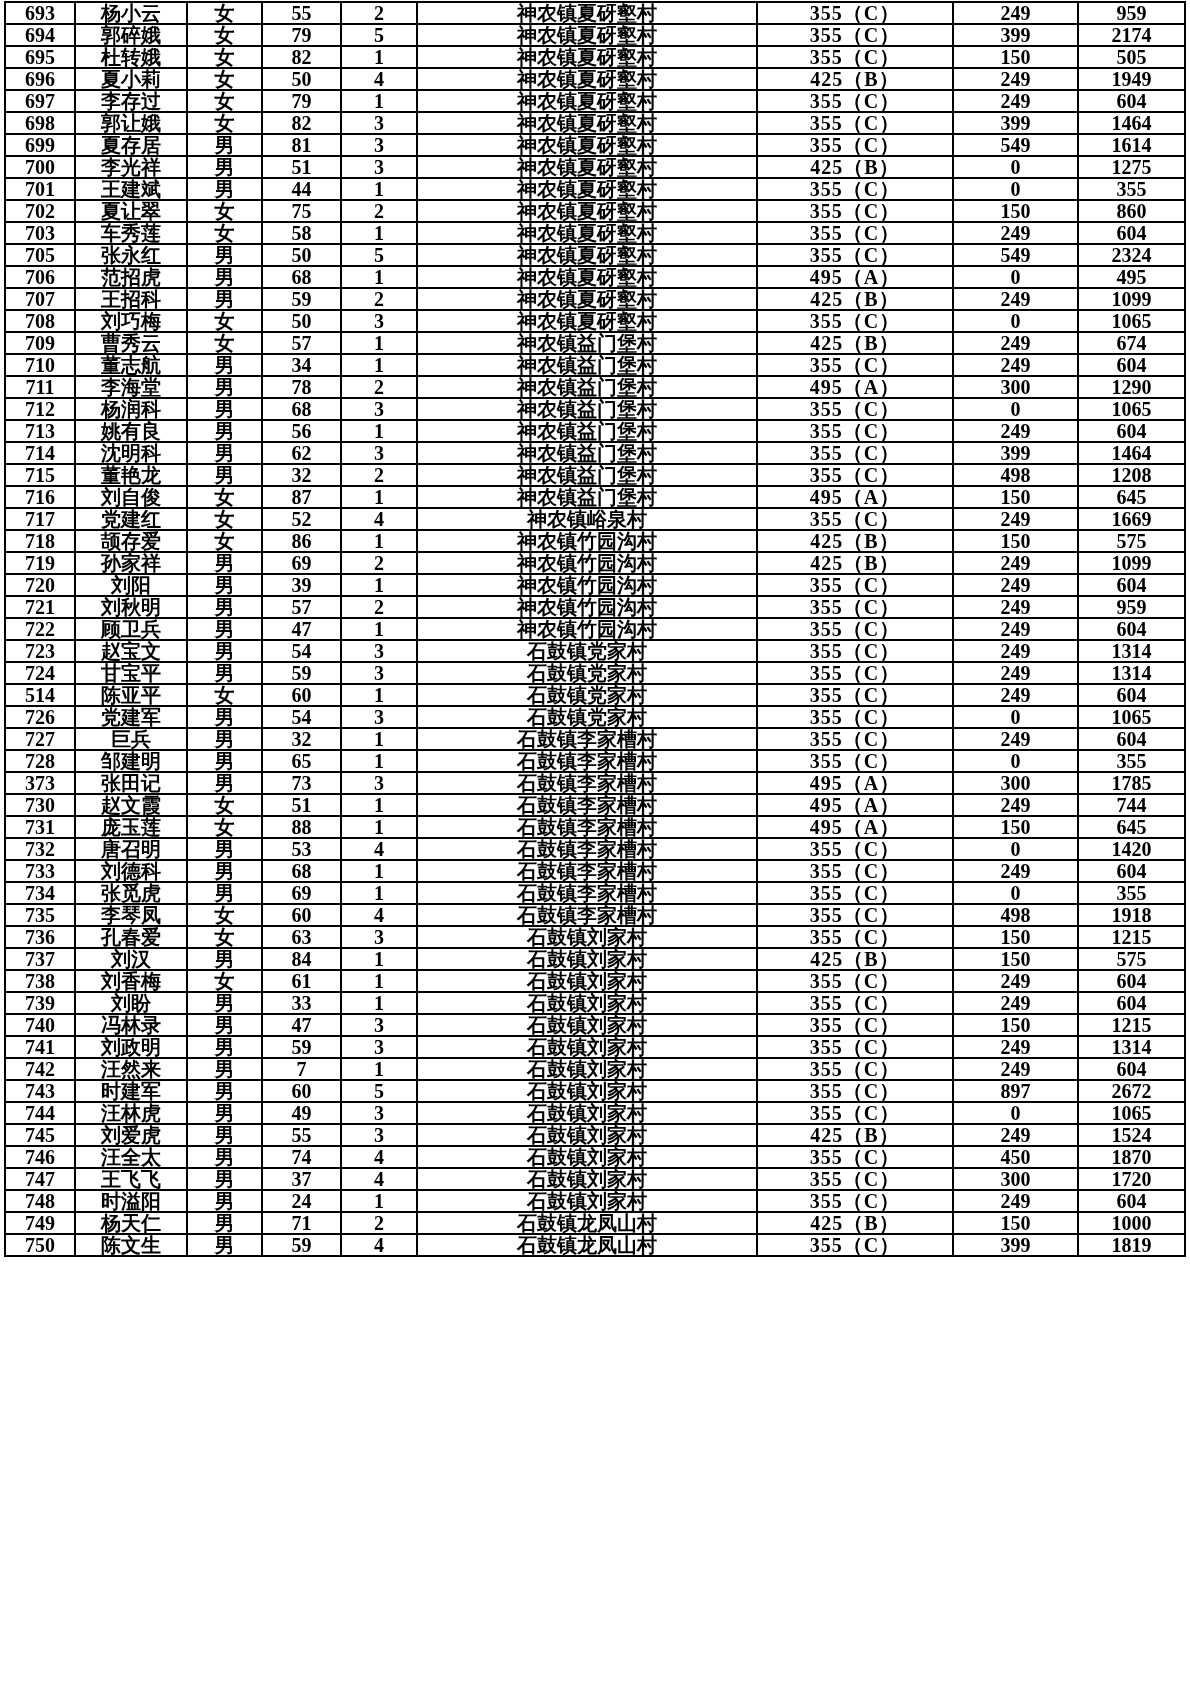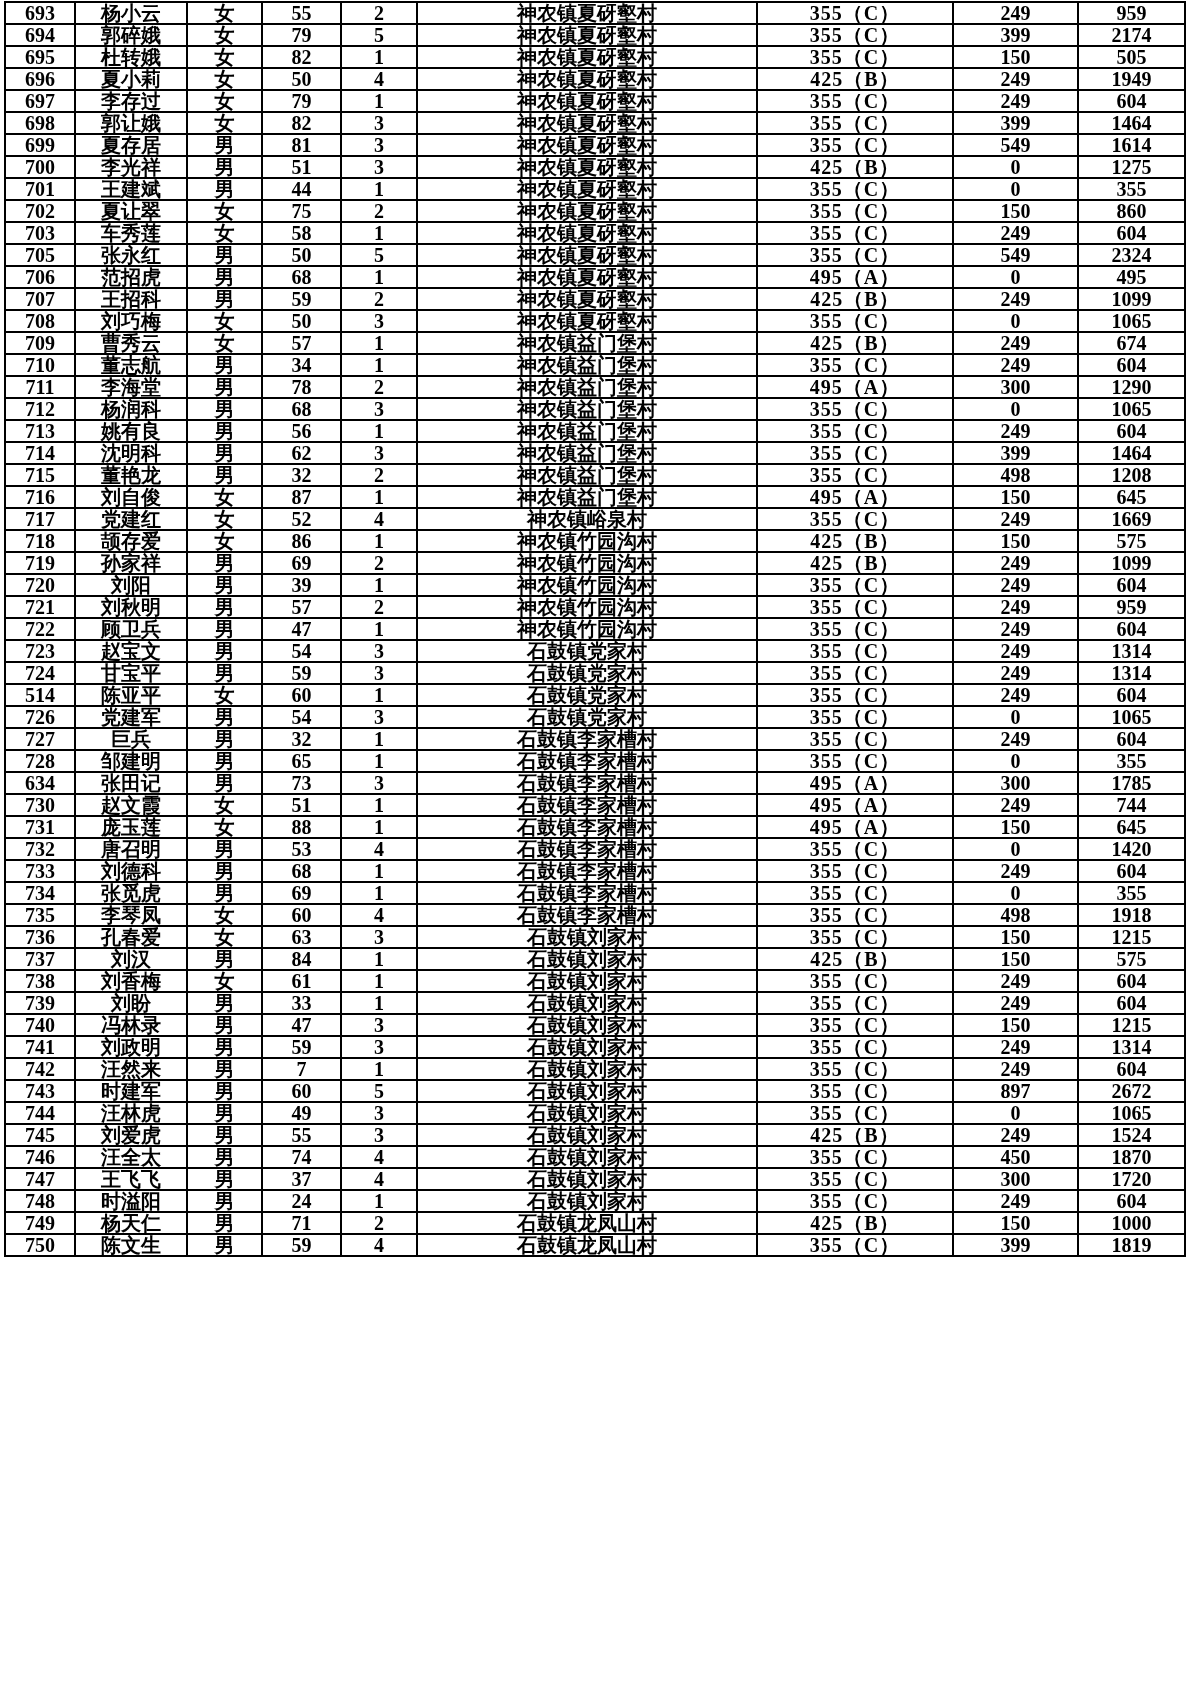--- a/index.html
+++ b/index.html
@@ -439,21 +439,21 @@
         <td class="c1">邹建明</td>
         <td class="c2">男</td>
         <td class="c3">65</td>
         <td class="c4">1</td>
         <td class="c5">石鼓镇李家槽村</td>
         <td class="c6">355（C）</td>
         <td class="c7">0</td>
         <td class="c8">355</td>
       </tr>
       <tr>
-        <td class="c0">634</td>
+        <td class="c0">373</td>
         <td class="c1">张田记</td>
         <td class="c2">男</td>
         <td class="c3">73</td>
         <td class="c4">3</td>
         <td class="c5">石鼓镇李家槽村</td>
         <td class="c6">495（A）</td>
         <td class="c7">300</td>
         <td class="c8">1785</td>
       </tr>
       <tr>

